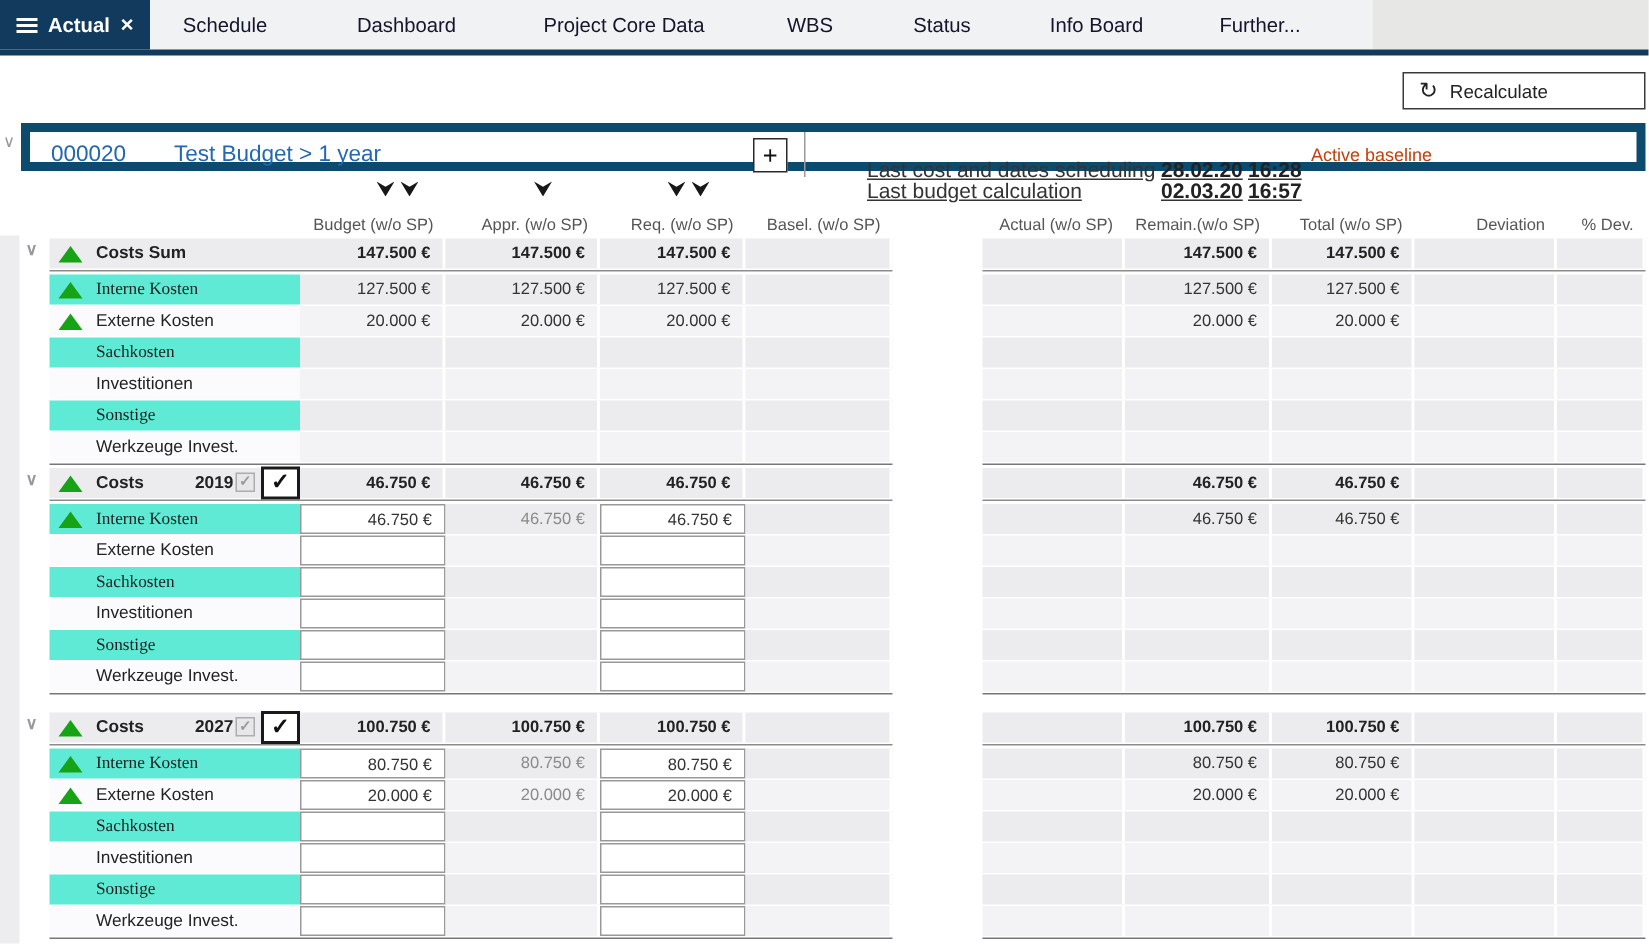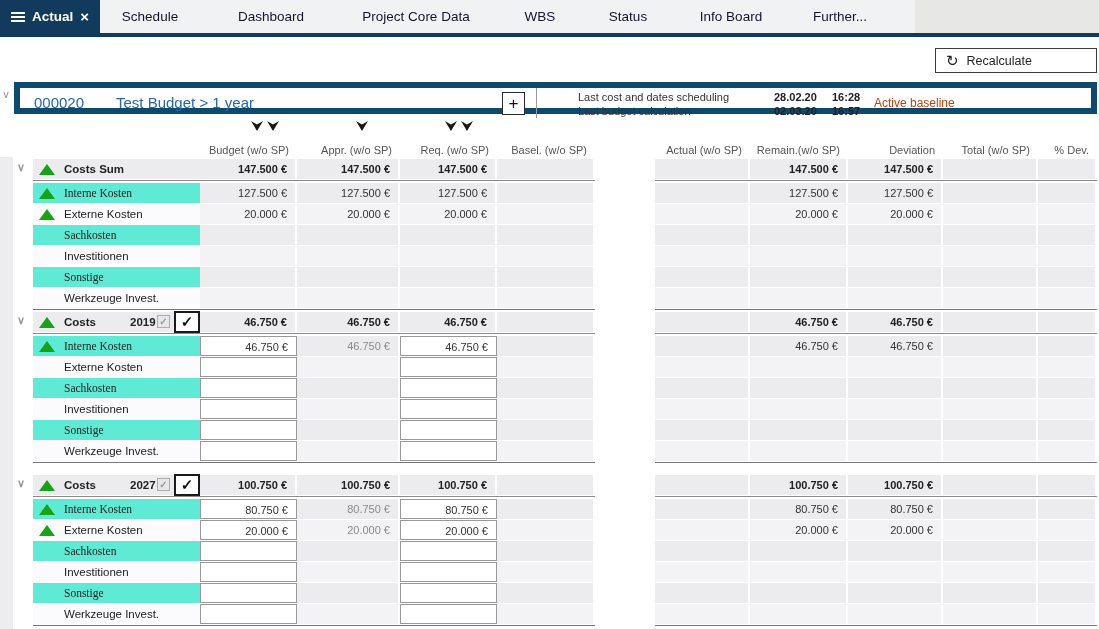--- a/index.html
+++ b/index.html
@@ -25,21 +25,21 @@
   
   .proj-chevron { position:absolute; left:2px; top:88px; color:#999; font-size:11px; cursor:pointer; }
   .proj-box { position:absolute; left:14px; top:82px; width:1083px; height:32px; border:6px solid #0c4a6e; }
   .proj-id { position:absolute; left:14px; top:6px; font-size:15px; color:var(--blue); }
   .proj-title { position:absolute; left:96px; top:6px; font-size:15px; color:var(--blue); }
   .plus-btn { position:absolute; left:482px; top:4px; width:23px; height:23px; border:1px solid #2a2a2a;
               display:flex; align-items:center; justify-content:center; font-size:17px; color:#111;
               background:#fff; cursor:pointer; }
   .proj-divider { position:absolute; left:516px; top:0; width:1px; height:30px; background:#9a9a9a; }
   .sched-info { position:absolute; left:558px; top:1px; display:grid;
-                grid-template-columns:196px 58px 44px; font-size:11px; line-height:14px; padding-top:1px; }
+                grid-template-columns:196px 58px 44px; font-size:14px; line-height:14px; padding-top:17px;text-decoration:underline; }
   .sched-info .dt { font-weight:bold; color:#222; }
   .baseline { position:absolute; left:854px; top:8px; font-size:12px; color:#c2410c; }
   
   .left-strip { position:absolute; left:0; top:157px; width:13px; height:472px; background:#EDEDEF; }
   .tbl { position:absolute; left:33px; top:118px; width:1064px; }
   .hdr-row { display:flex; height:41px; }
   .hcell { position:relative; }
   .hlabel { position:absolute; bottom:3px; right:8px; font-size:11px; color:#555; white-space:nowrap; }
   .darts { position:absolute; top:3px; display:flex; gap:4px; }
   .row { display:flex; height:20px; margin-bottom:1px; }
@@ -162,25 +162,25 @@
       <div class="hcell c-basel">
         <div class="hlabel">Basel. (w/o SP)</div>
       </div>
       <div class="gapcell"></div>
       <div class="hcell c-actual">
         <div class="hlabel">Actual (w/o SP)</div>
       </div>
       <div class="hcell c-remain">
         <div class="hlabel">Remain.(w/o SP)</div>
       </div>
+      <div class="hcell c-total">
+        <div class="hlabel">Total (w/o SP)</div>
+      </div>
       <div class="hcell c-deviation">
         <div class="hlabel">Deviation</div>
-      </div>
-      <div class="hcell c-total">
-        <div class="hlabel">Total (w/o SP)</div>
       </div>
       <div class="hcell c-pdev">
         <div class="hlabel">% Dev.</div>
       </div>
     </div>
     <div class="block">
       <div class="row hrow">
         <div class="lblcell">
           <div class="row-chevron">∨</div>
           <div class="tri"></div>

